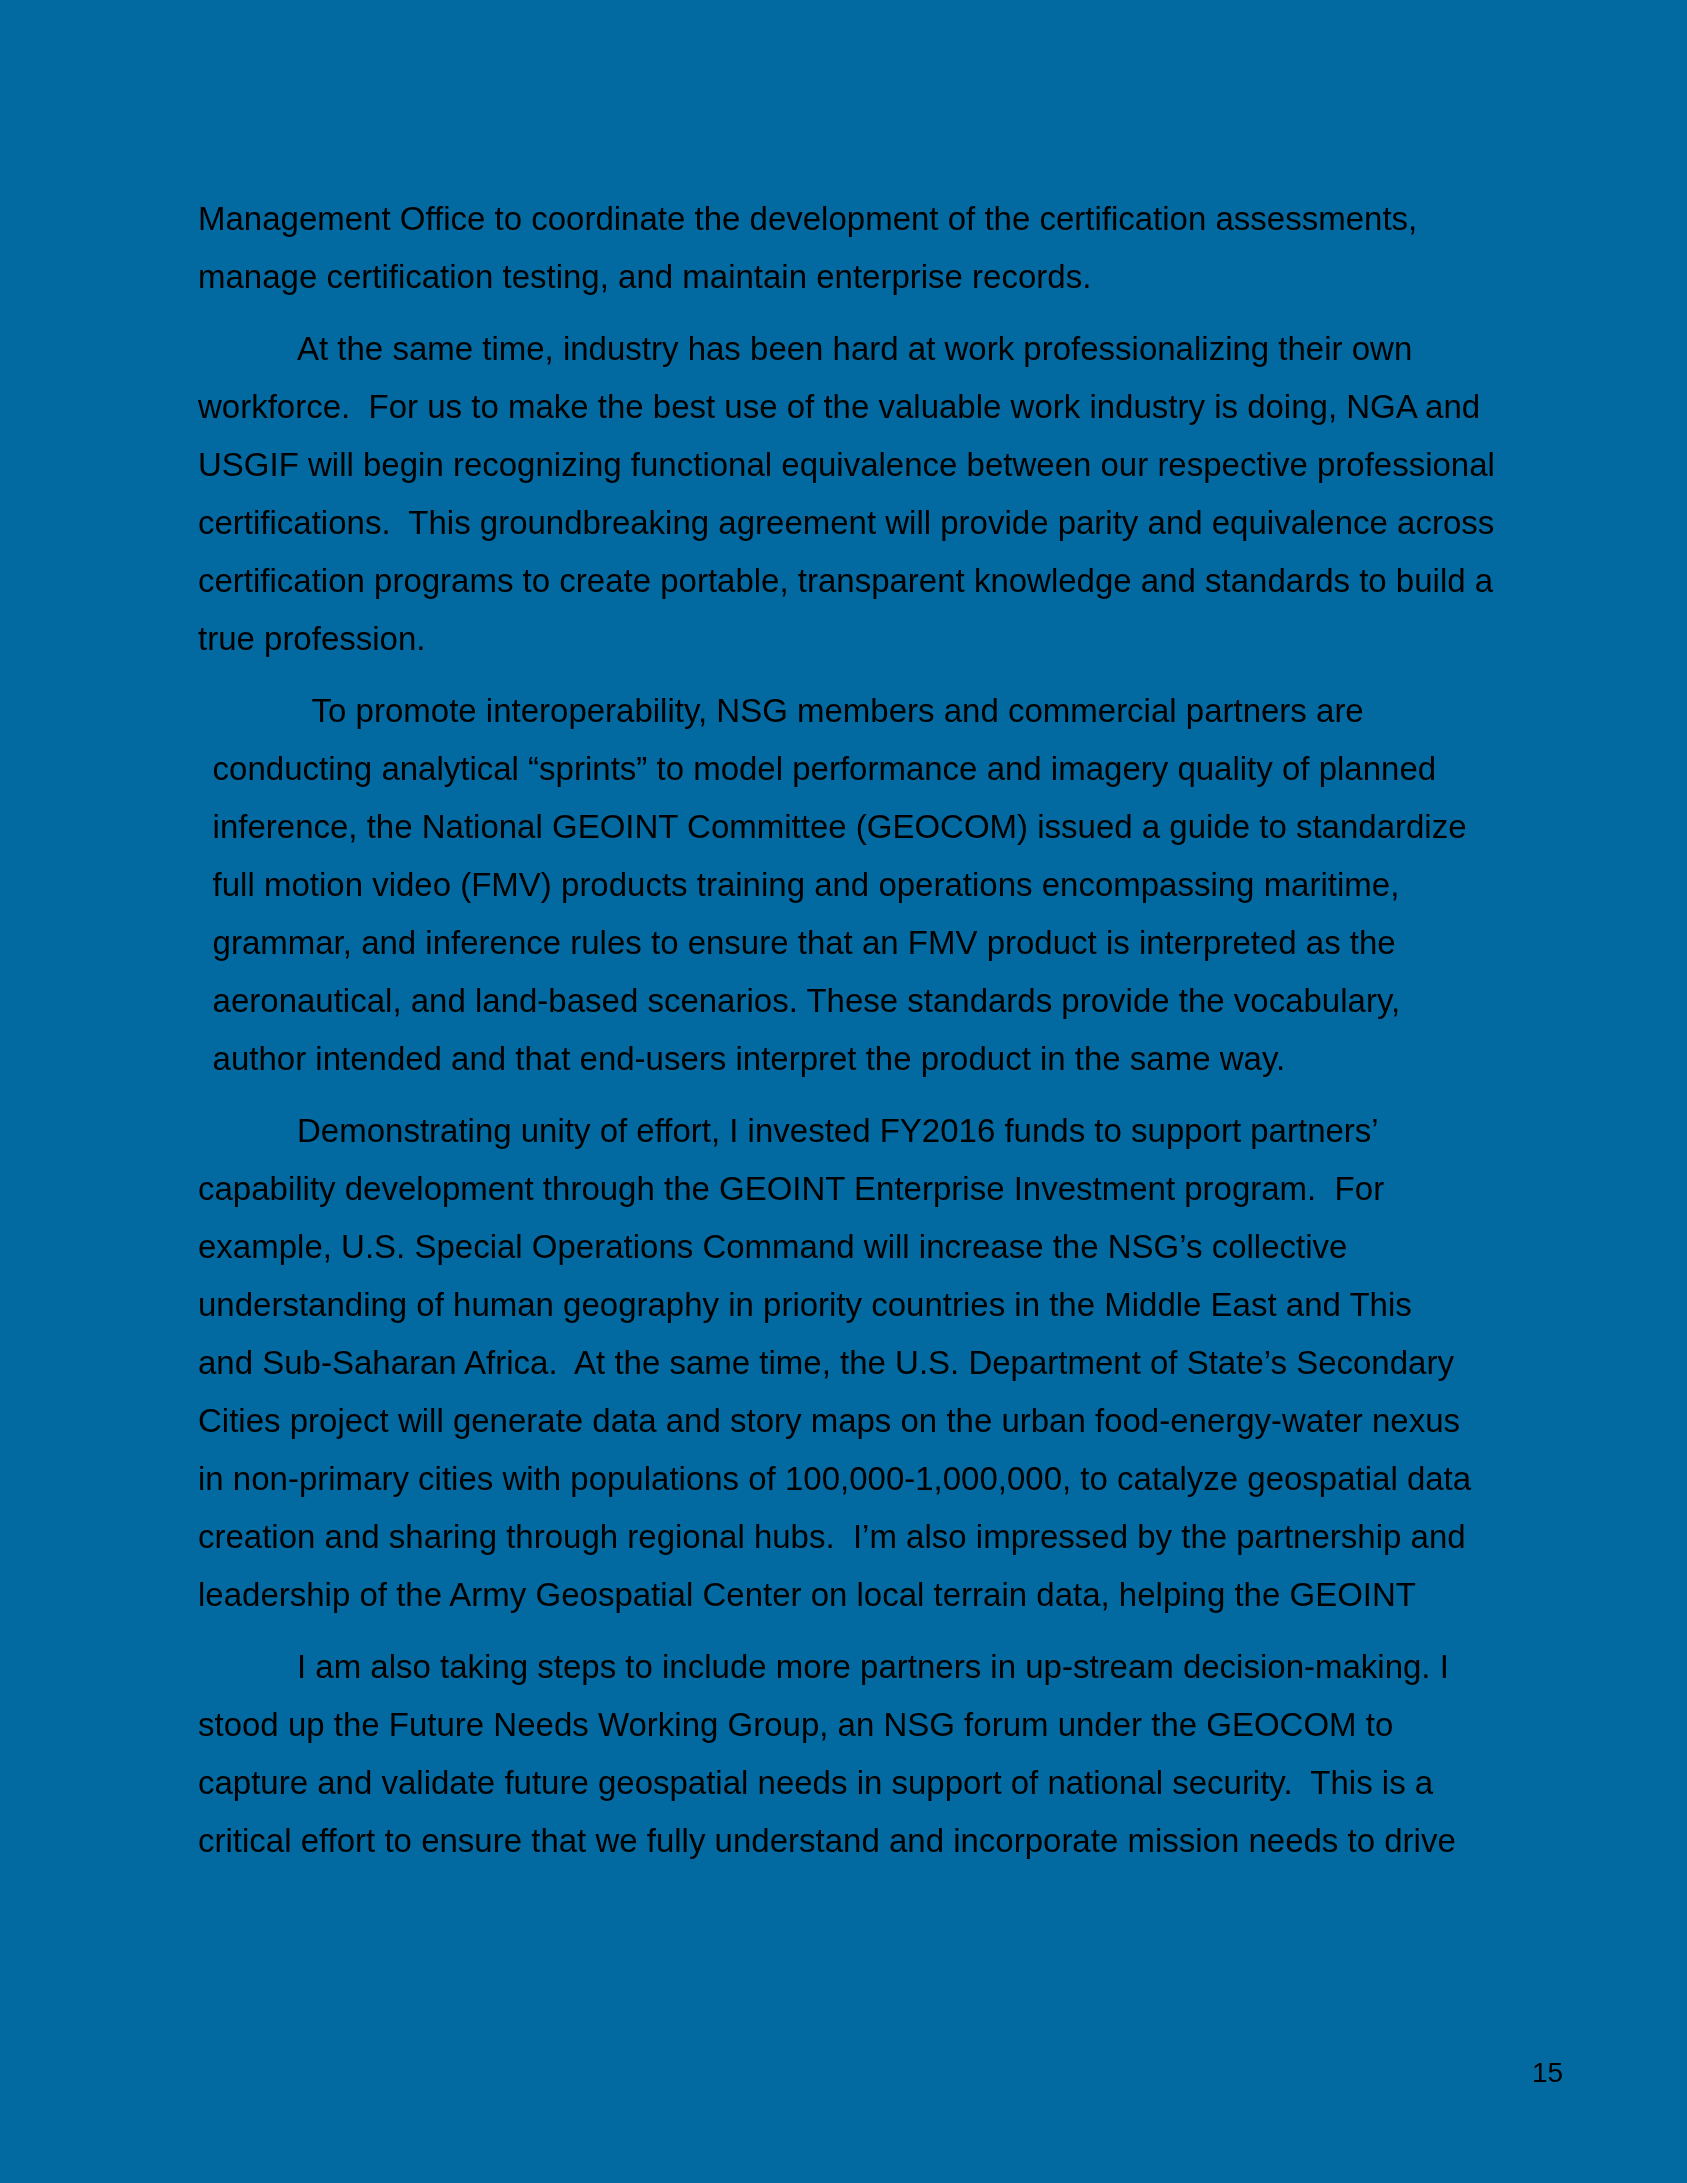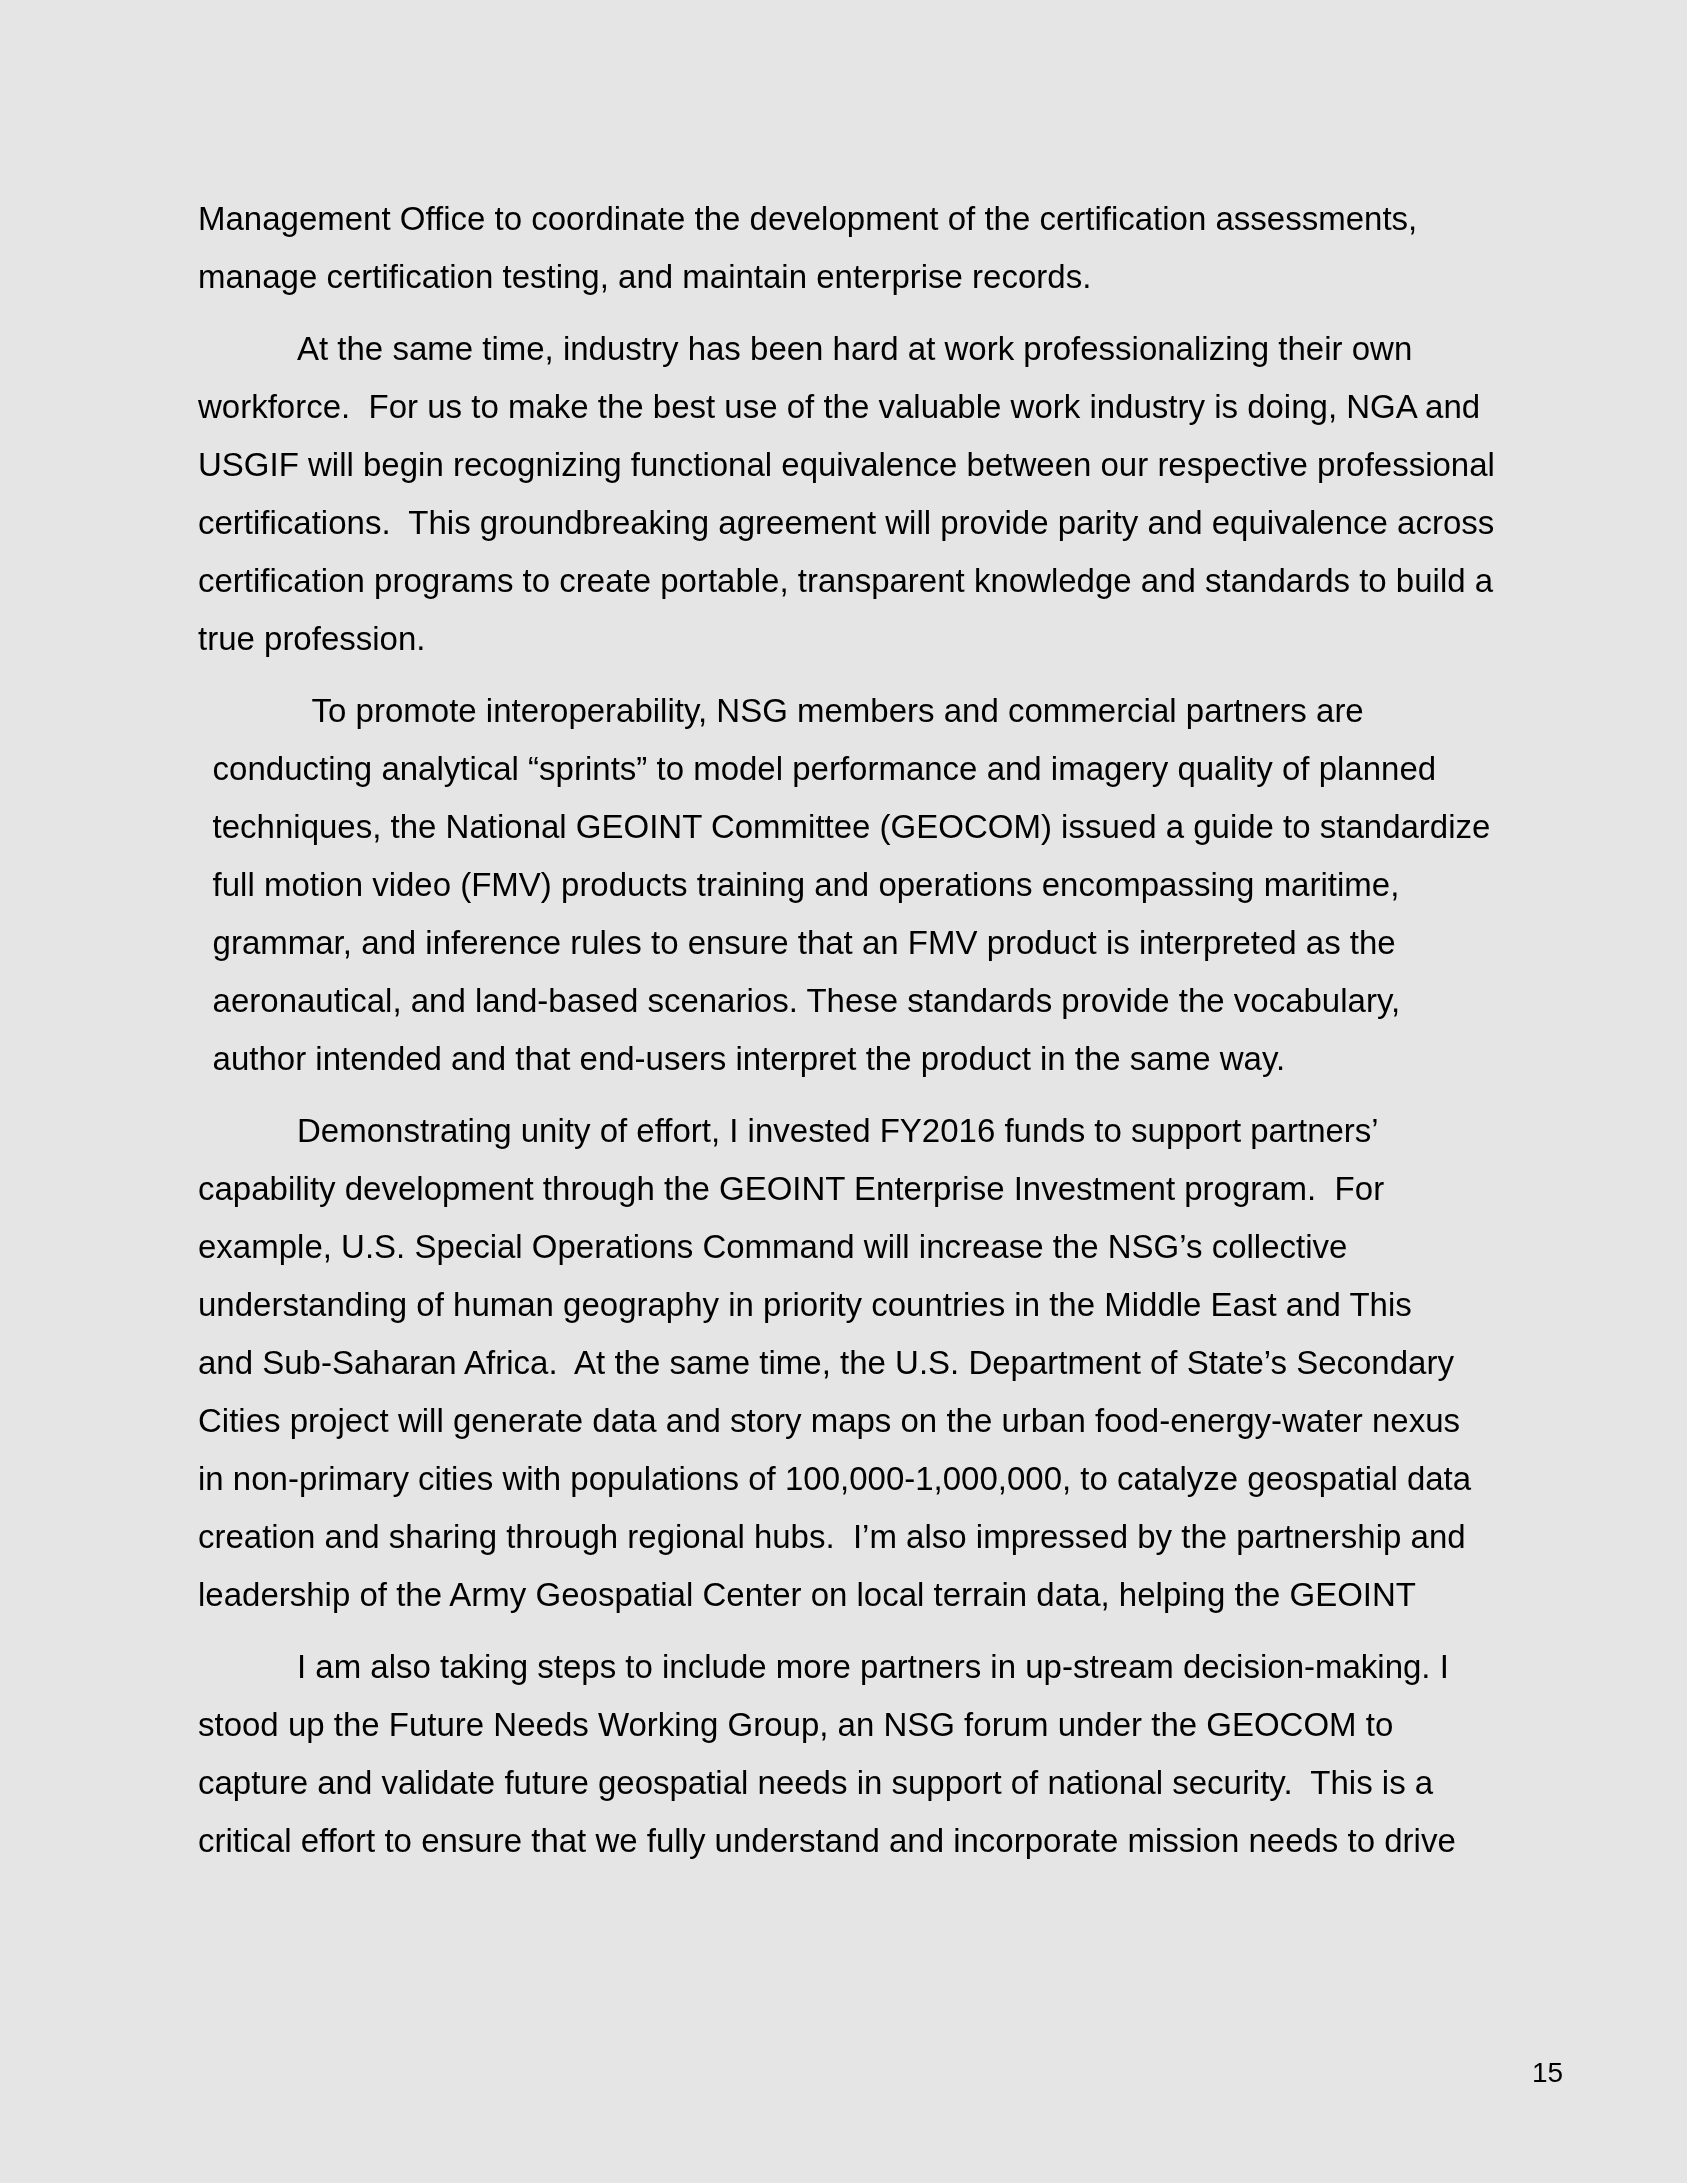--- a/index.html
+++ b/index.html
@@ -4,21 +4,21 @@
 <style>
   html, body {
     margin: 0;
     padding: 0;
     background: #ffffff;
   }
   .page {
     position: relative;
     width: 1687px;
     height: 2183px;
-    background: #e5e5e5;
+    background: #0369a1;
     color: #000000;
     font-family: "Liberation Sans", "DejaVu Sans", sans-serif;
     overflow: hidden;
   }
   .doc {
     position: absolute;
     left: 198px;
     top: 190px;
     font-size: 33px;
     line-height: 58px;
@@ -61,21 +61,21 @@
       <div class="line">workforce.  For us to make the best use of the valuable work industry is doing, NGA and</div>
       <div class="line">USGIF will begin recognizing functional equivalence between our respective professional</div>
       <div class="line">certifications.  This groundbreaking agreement will provide parity and equivalence across</div>
       <div class="line">certification programs to create portable, transparent knowledge and standards to build a</div>
       <div class="line">true profession.</div>
     </div>
 
     <div class="para indent shift">
       <div class="line">To promote interoperability, NSG members and commercial partners are</div>
       <div class="line">conducting analytical “sprints” to model performance and imagery quality of planned</div>
-      <div class="line">techniques, the National GEOINT Committee (GEOCOM) issued a guide to standardize</div>
+      <div class="line">inference, the National GEOINT Committee (GEOCOM) issued a guide to standardize</div>
       <div class="line">full motion video (FMV) products training and operations encompassing maritime,</div>
       <div class="line">grammar, and inference rules to ensure that an FMV product is interpreted as the</div>
       <div class="line">aeronautical, and land-based scenarios. These standards provide the vocabulary,</div>
       <div class="line">author intended and that end-users interpret the product in the same way.</div>
     </div>
 
     <div class="para indent">
       <div class="line">Demonstrating unity of effort, I invested FY2016 funds to support partners’</div>
       <div class="line">capability development through the GEOINT Enterprise Investment program.  For</div>
       <div class="line">example, U.S. Special Operations Command will increase the NSG’s collective</div>

